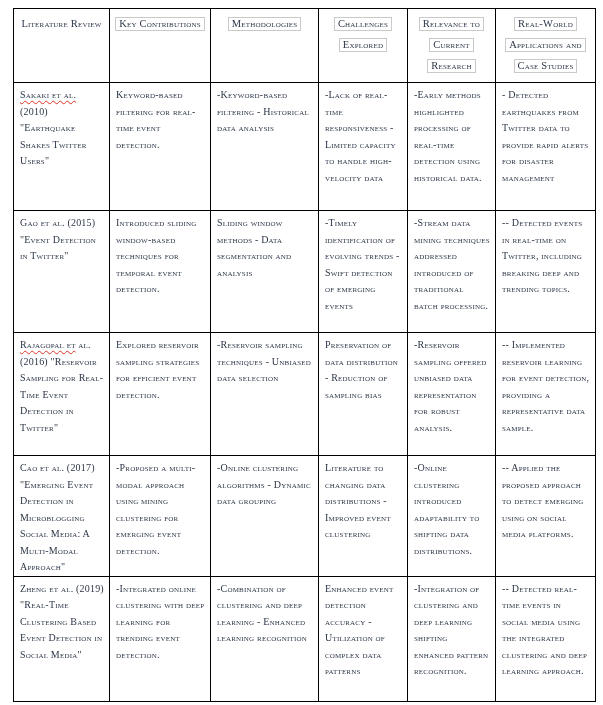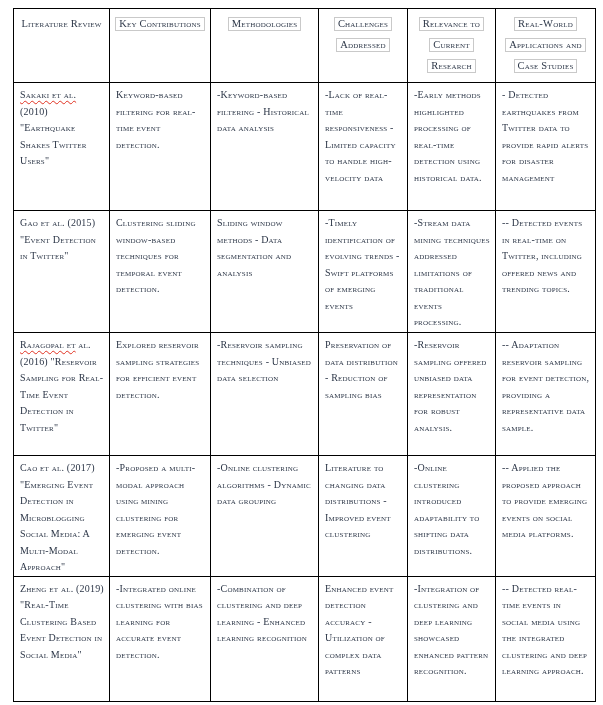--- a/index.html
+++ b/index.html
@@ -80,61 +80,61 @@
       <col style="width:108px">
       <col style="width:89px">
       <col style="width:88px">
       <col style="width:100px">
     </colgroup>
     <thead>
       <tr id="header-row">
           <th><span>Literature Review</span></th>
           <th><span class="hdr-box">Key Contributions</span></th>
           <th><span class="hdr-box">Methodologies</span></th>
-          <th><span class="hdr-box">Challenges Addressed</span></th>
+          <th><span class="hdr-box">Challenges Explored</span></th>
           <th><span class="hdr-box">Relevance to Current Research</span></th>
           <th><span class="hdr-box">Real-World Applications and Case Studies</span></th>
         </tr>
     </thead>
     <tbody id="table-body">
         <tr>
           <td><span class="misspelled">Sakaki et al.</span> (2010) "Earthquake Shakes Twitter Users"</td>
           <td>Keyword-based filtering for real-time event detection.</td>
           <td>-Keyword-based filtering - Historical data analysis</td>
           <td>-Lack of real-time responsiveness - Limited capacity to handle high-velocity data</td>
           <td>-Early methods highlighted processing of real-time detection using historical data.</td>
           <td>- Detected earthquakes from Twitter data to provide rapid alerts for disaster management</td>
         </tr>
         <tr>
           <td>Gao et al. (2015) "Event Detection in Twitter"</td>
-          <td>Clustering sliding window-based techniques for temporal event detection.</td>
+          <td>Introduced sliding window-based techniques for temporal event detection.</td>
           <td>Sliding window methods - Data segmentation and analysis</td>
-          <td>-Timely identification of evolving trends - Swift platforms of emerging events</td>
-          <td>-Stream data mining techniques addressed limitations of traditional events processing.</td>
-          <td>-- Detected events in real-time on Twitter, including offered news and trending topics.</td>
+          <td>-Timely identification of evolving trends - Swift detection of emerging events</td>
+          <td>-Stream data mining techniques addressed introduced of traditional batch processing.</td>
+          <td>-- Detected events in real-time on Twitter, including breaking deep and trending topics.</td>
         </tr>
         <tr>
           <td><span class="misspelled">Rajagopal et</span> al. (2016) "Reservoir Sampling for Real-Time Event Detection in Twitter"</td>
           <td>Explored reservoir sampling strategies for efficient event detection.</td>
           <td>-Reservoir sampling techniques - Unbiased data selection</td>
           <td>Preservation of data distribution - Reduction of sampling bias</td>
           <td>-Reservoir sampling offered unbiased data representation for robust analysis.</td>
-          <td>-- Adaptation reservoir sampling for event detection, providing a representative data sample.</td>
+          <td>-- Implemented reservoir learning for event detection, providing a representative data sample.</td>
         </tr>
         <tr>
           <td>Cao et al. (2017) "Emerging Event Detection in Microblogging Social Media: A Multi-Modal Approach"</td>
           <td>-Proposed a multi-modal approach using mining clustering for emerging event detection.</td>
           <td>-Online clustering algorithms - Dynamic data grouping</td>
           <td>Literature to changing data distributions - Improved event clustering</td>
           <td>-Online clustering introduced adaptability to shifting data distributions.</td>
-          <td>-- Applied the proposed approach to provide emerging events on social media platforms.</td>
+          <td>-- Applied the proposed approach to detect emerging using on social media platforms.</td>
         </tr>
         <tr>
           <td>Zheng et al. (2019) "Real-Time Clustering Based Event Detection in Social Media"</td>
-          <td>-Integrated online clustering with bias learning for accurate event detection.</td>
+          <td>-Integrated online clustering with deep learning for trending event detection.</td>
           <td>-Combination of clustering and deep learning - Enhanced learning recognition</td>
           <td>Enhanced event detection accuracy - Utilization of complex data patterns</td>
-          <td>-Integration of clustering and deep learning showcased enhanced pattern recognition.</td>
+          <td>-Integration of clustering and deep learning shifting enhanced pattern recognition.</td>
           <td>-- Detected real-time events in social media using the integrated clustering and deep learning approach.</td>
         </tr>
       </tbody>
   </table>
 </div>
 
 </body></html>

